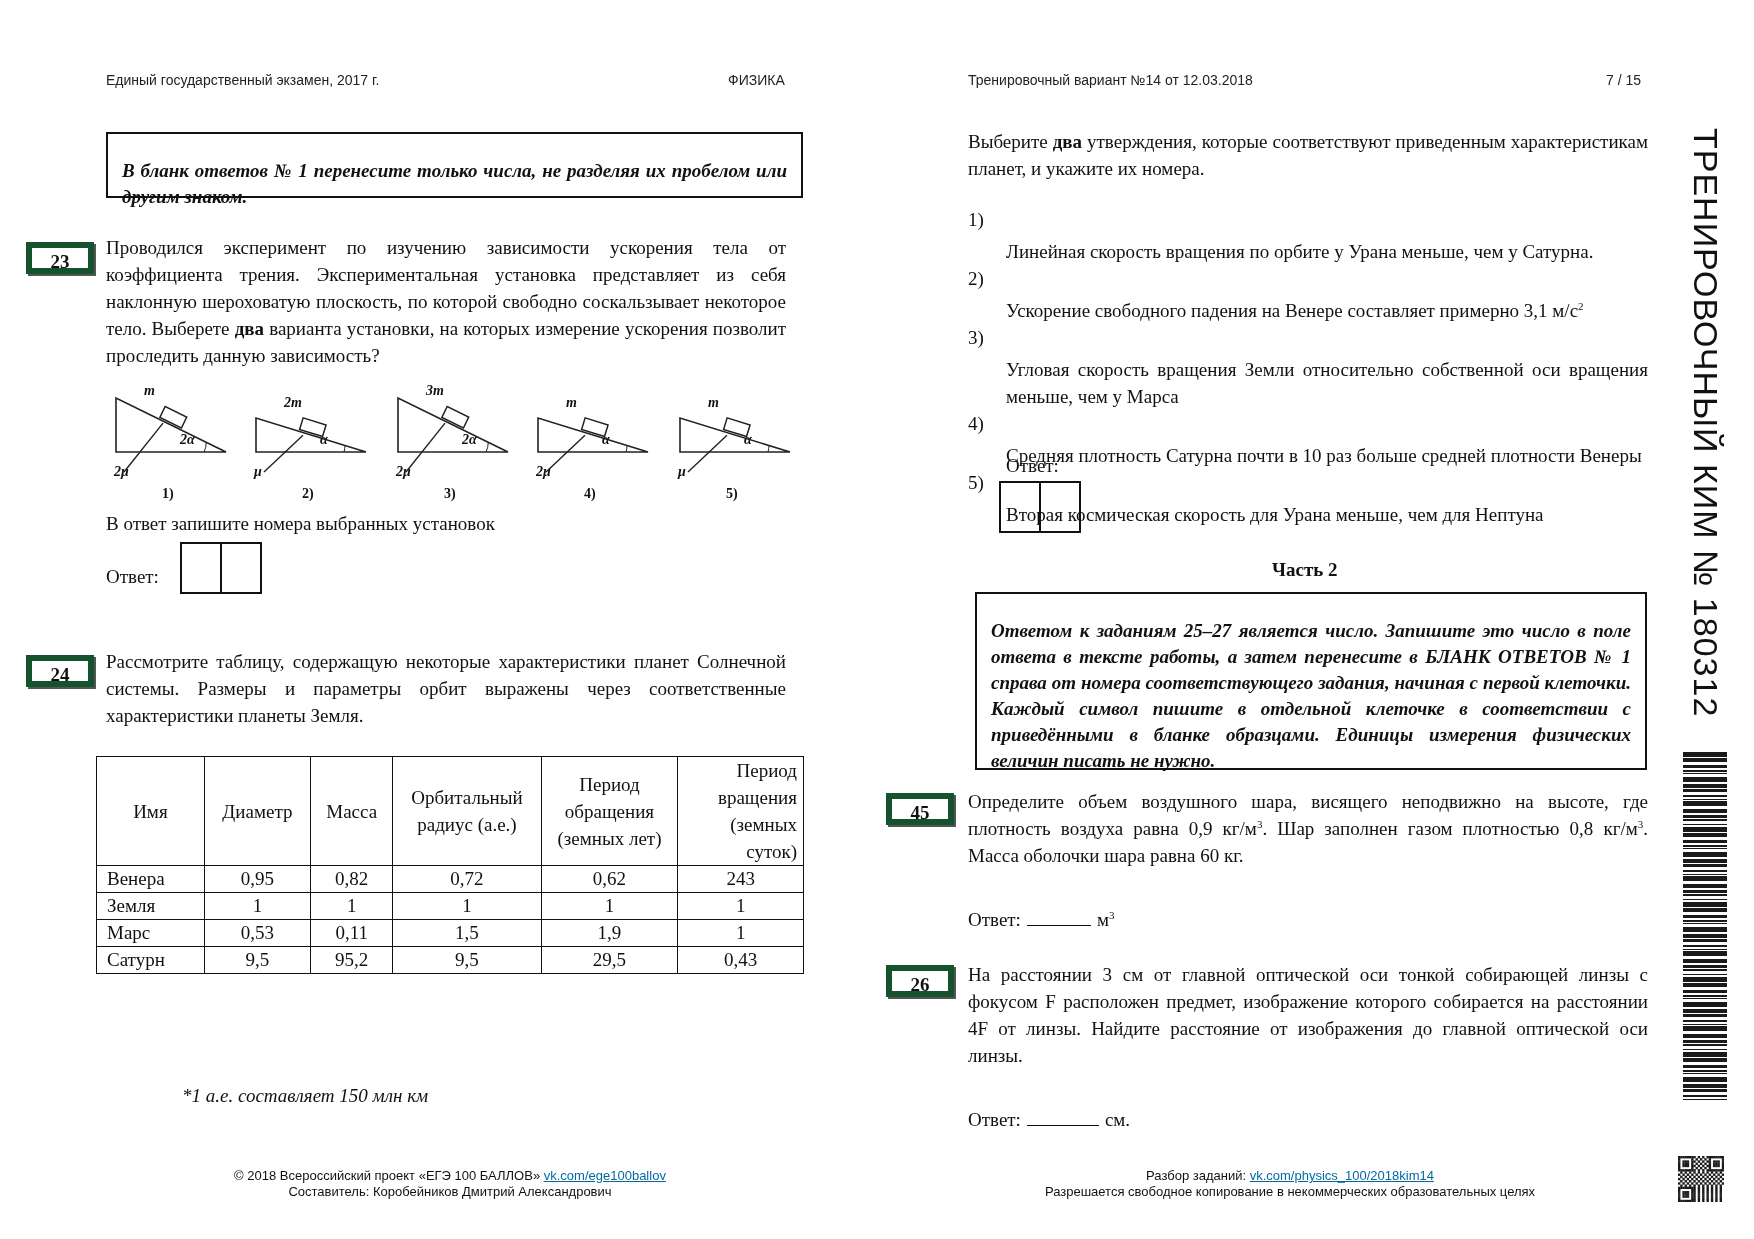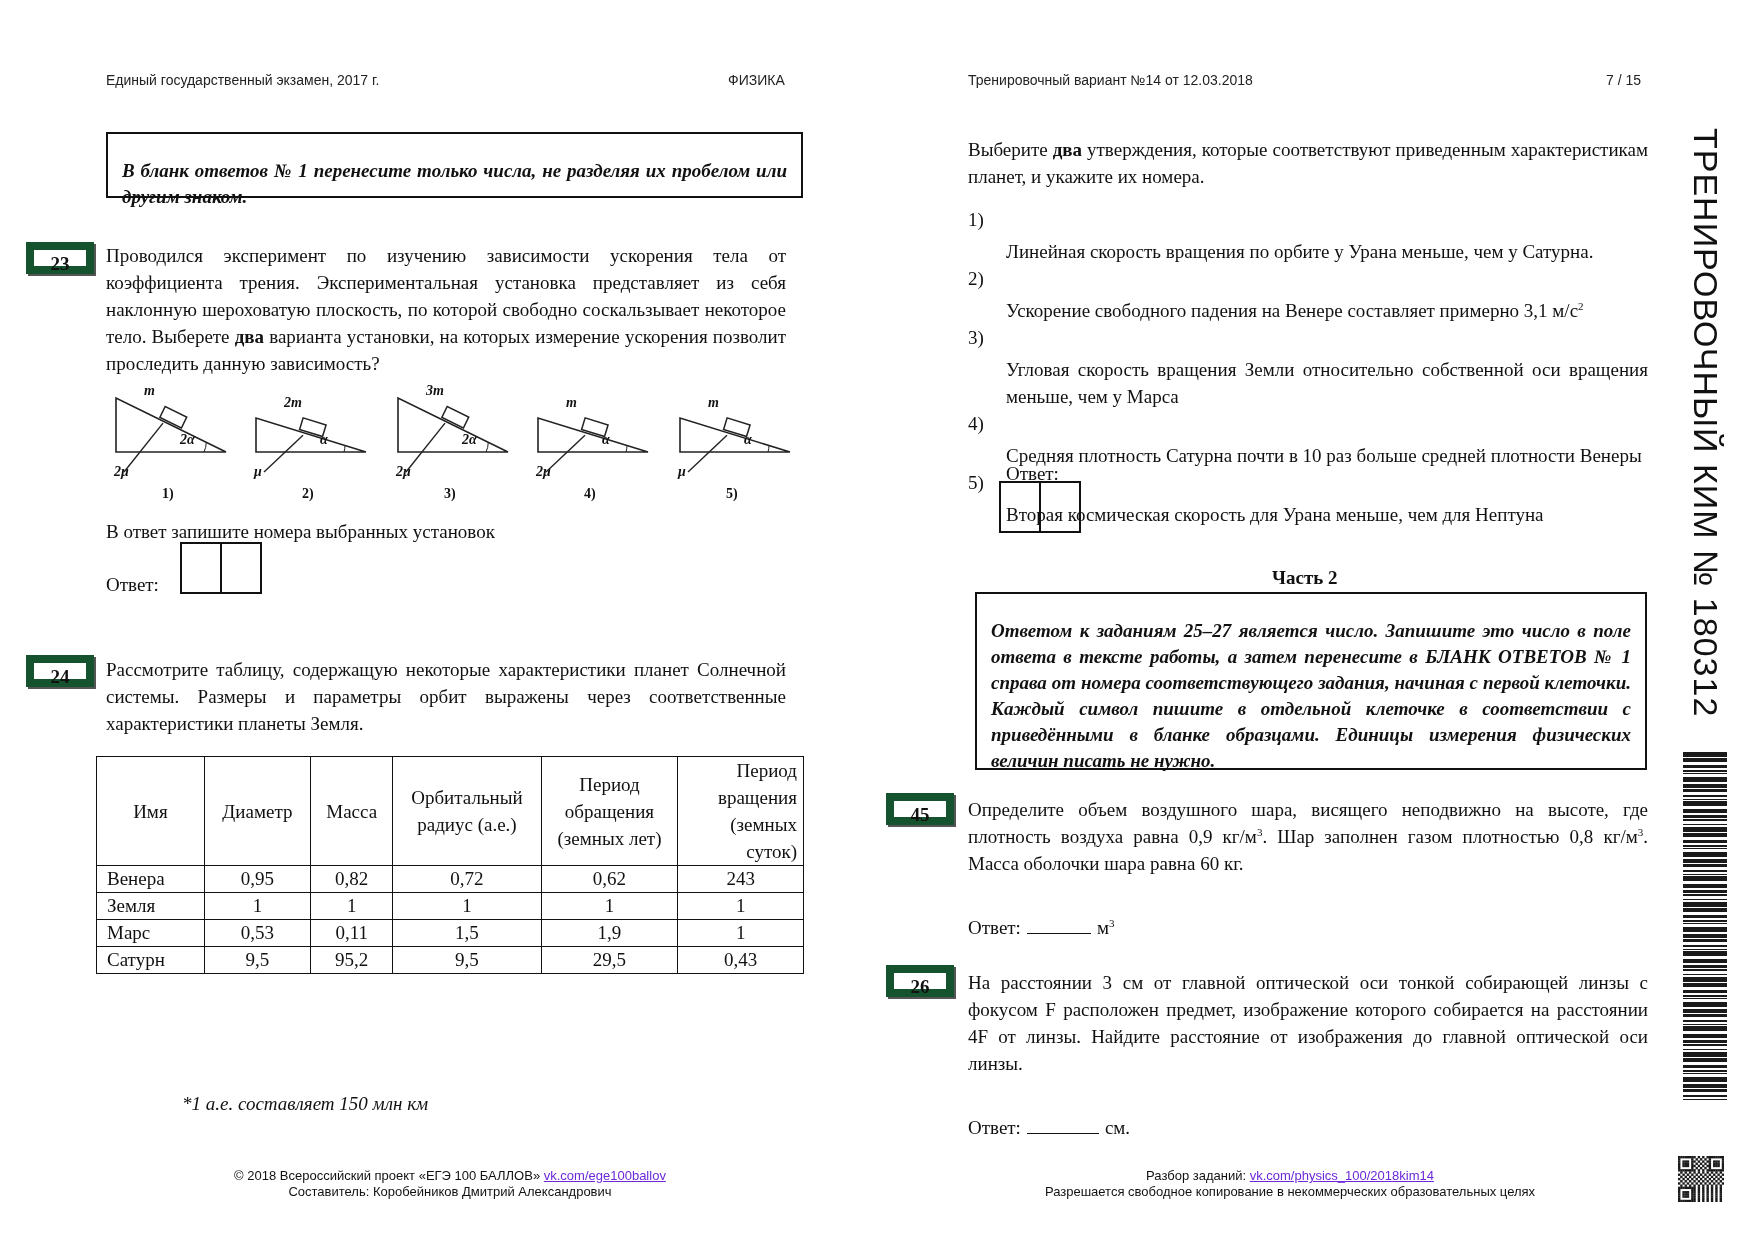--- a/index.html
+++ b/index.html
@@ -1,36 +1,36 @@
 <!DOCTYPE html>
 <html><head>
 <meta charset="utf-8">
 <style>
   html, body { margin:0; padding:0; background:#ffffff; }
   body { width:1754px; height:1239px; position:relative; overflow:hidden; color:#111; font-family:"Liberation Serif", serif; }
   .hdr { position:absolute; font-family:"Liberation Sans", sans-serif; font-size:14px; color:#222; }
-  .txt { position:absolute; font-size:19px; line-height:27px; text-align:justify;margin-top:8px; }
+  .txt { position:absolute; font-size:19px; line-height:27px; text-align:justify; }
   .box { position:absolute; border:2px solid #111; box-sizing:border-box; }
   .instr { font-style:italic; font-weight:bold; font-size:19px; line-height:26px; padding:24px 14px; text-align:justify; }
-  .qnum { position:absolute; width:68px; height:32px; border:8px solid #14532d; box-sizing:border-box; font-weight:bold; font-size:19px; text-align:center; line-height:28px; box-shadow:2px 2px 0 #555; }
+  .qnum { position:absolute; width:68px; height:32px; border:6px solid #14532d; box-sizing:border-box; font-weight:bold; font-size:19px; text-align:center; line-height:28px; box-shadow:2px 2px 0 #555; }
   .ansbox { position:absolute; display:flex; }
   .cell { width:42px; height:52px; border:2px solid #111; box-sizing:border-box; }
   .cell + .cell { margin-left:-2px; }
   table.planets { position:absolute; border-collapse:collapse; font-size:19px; }
   table.planets td, table.planets th { border:1.5px solid #111; text-align:center; font-weight:normal; padding:0 6px; line-height:26px; }
   table.planets th { line-height:27px; }
   table.planets td.name { text-align:left; padding-left:10px; }
   .list { position:absolute; font-size:19px; line-height:27px; }
   .list .item { display:flex; }
   .list .num { width:38px; flex:none; }
   .list .body { flex:1; text-align:justify;margin-top:32px; }
   .fig { position:absolute; }
   .fig .lbl { position:absolute; font-weight:bold; font-size:14px; }
   .footer { position:absolute; font-family:"Liberation Sans", sans-serif; font-size:13px; text-align:center; line-height:16px; color:#111; }
-  .footer a { color:#6d28d9; text-decoration:underline; }
+  .footer a { color:#0369a1; text-decoration:underline; }
   .vertical { position:absolute; left:1680px; top:128px; width:50px; height:590px; }
   .vertical span { position:absolute; left:50%; top:0; transform-origin:0 0; transform:rotate(90deg) translate(0,-50%); white-space:nowrap; font-family:"Liberation Sans", sans-serif; font-size:34px; color:#111; letter-spacing:1px; }
   sup { font-size:11px; line-height:0; }
   .blank { display:inline-block; width:64px; border-bottom:1.5px solid #111; margin:0 6px; height:16px; }
 </style>
 </head>
 <body>
 
 <div class="hdr" style="left:106px;top:72px;">Единый государственный экзамен, 2017 г.</div>
 <div class="hdr" style="left:728px;top:72px;">ФИЗИКА</div>

